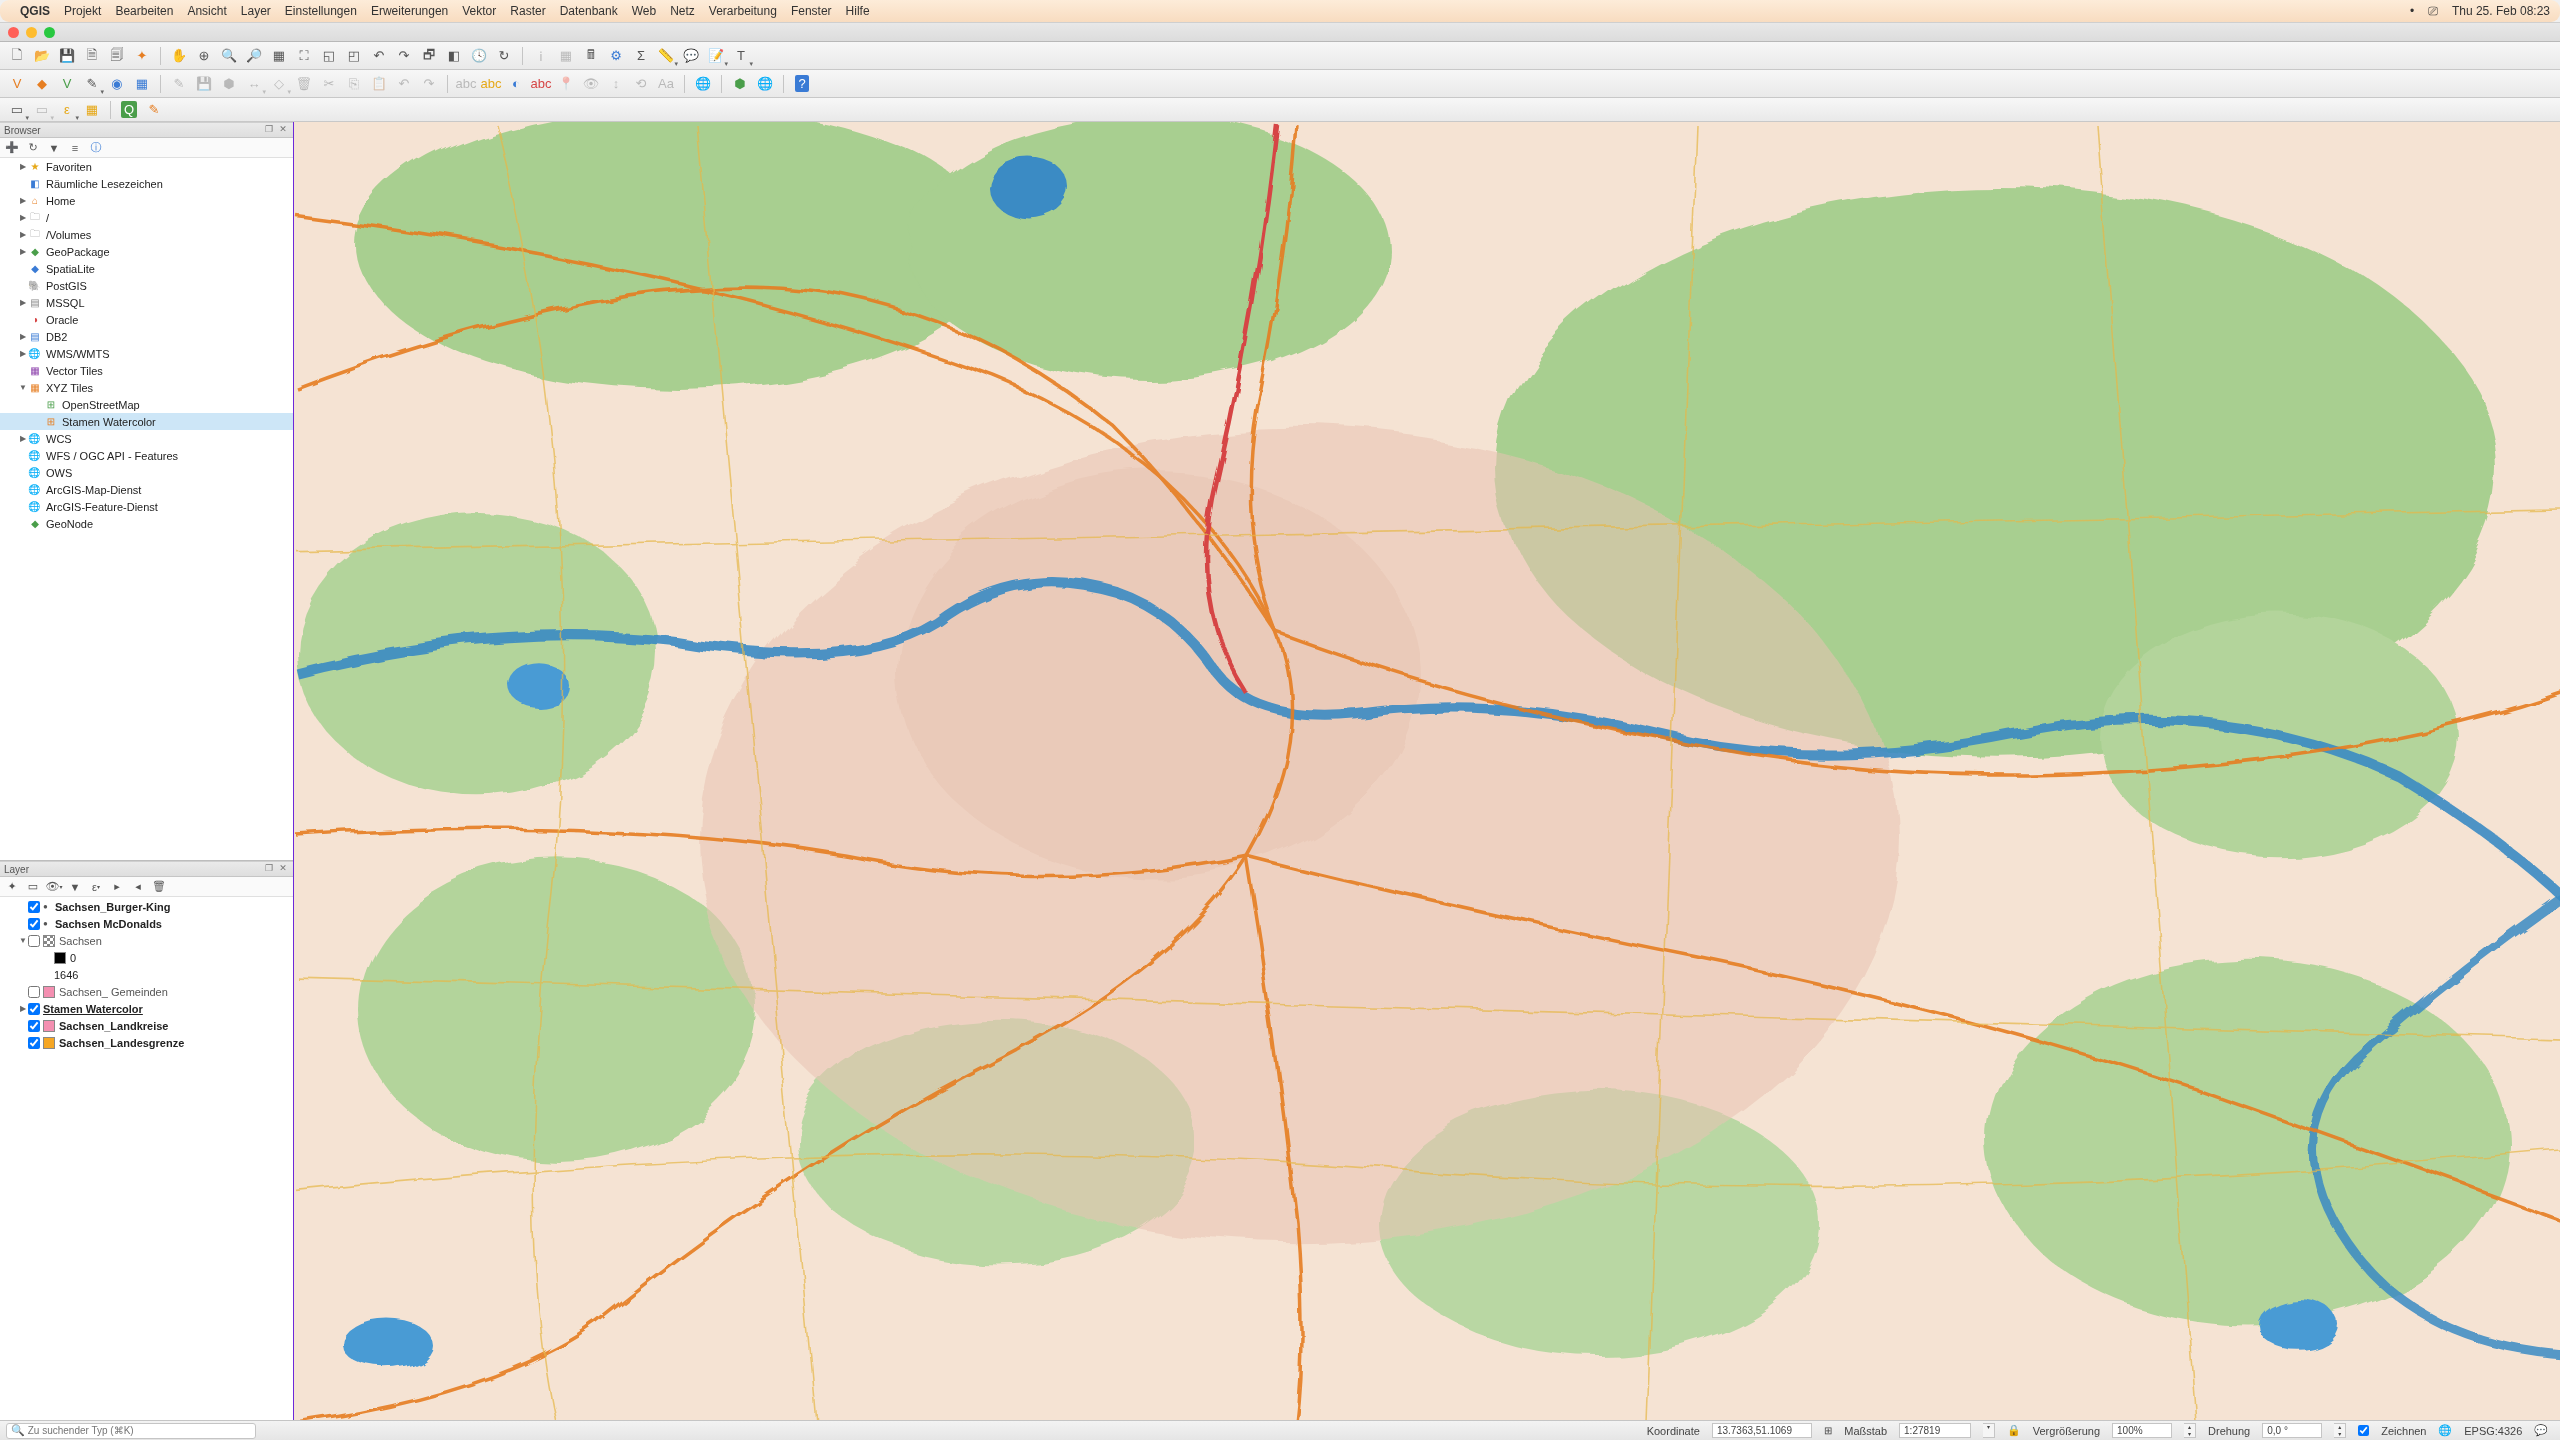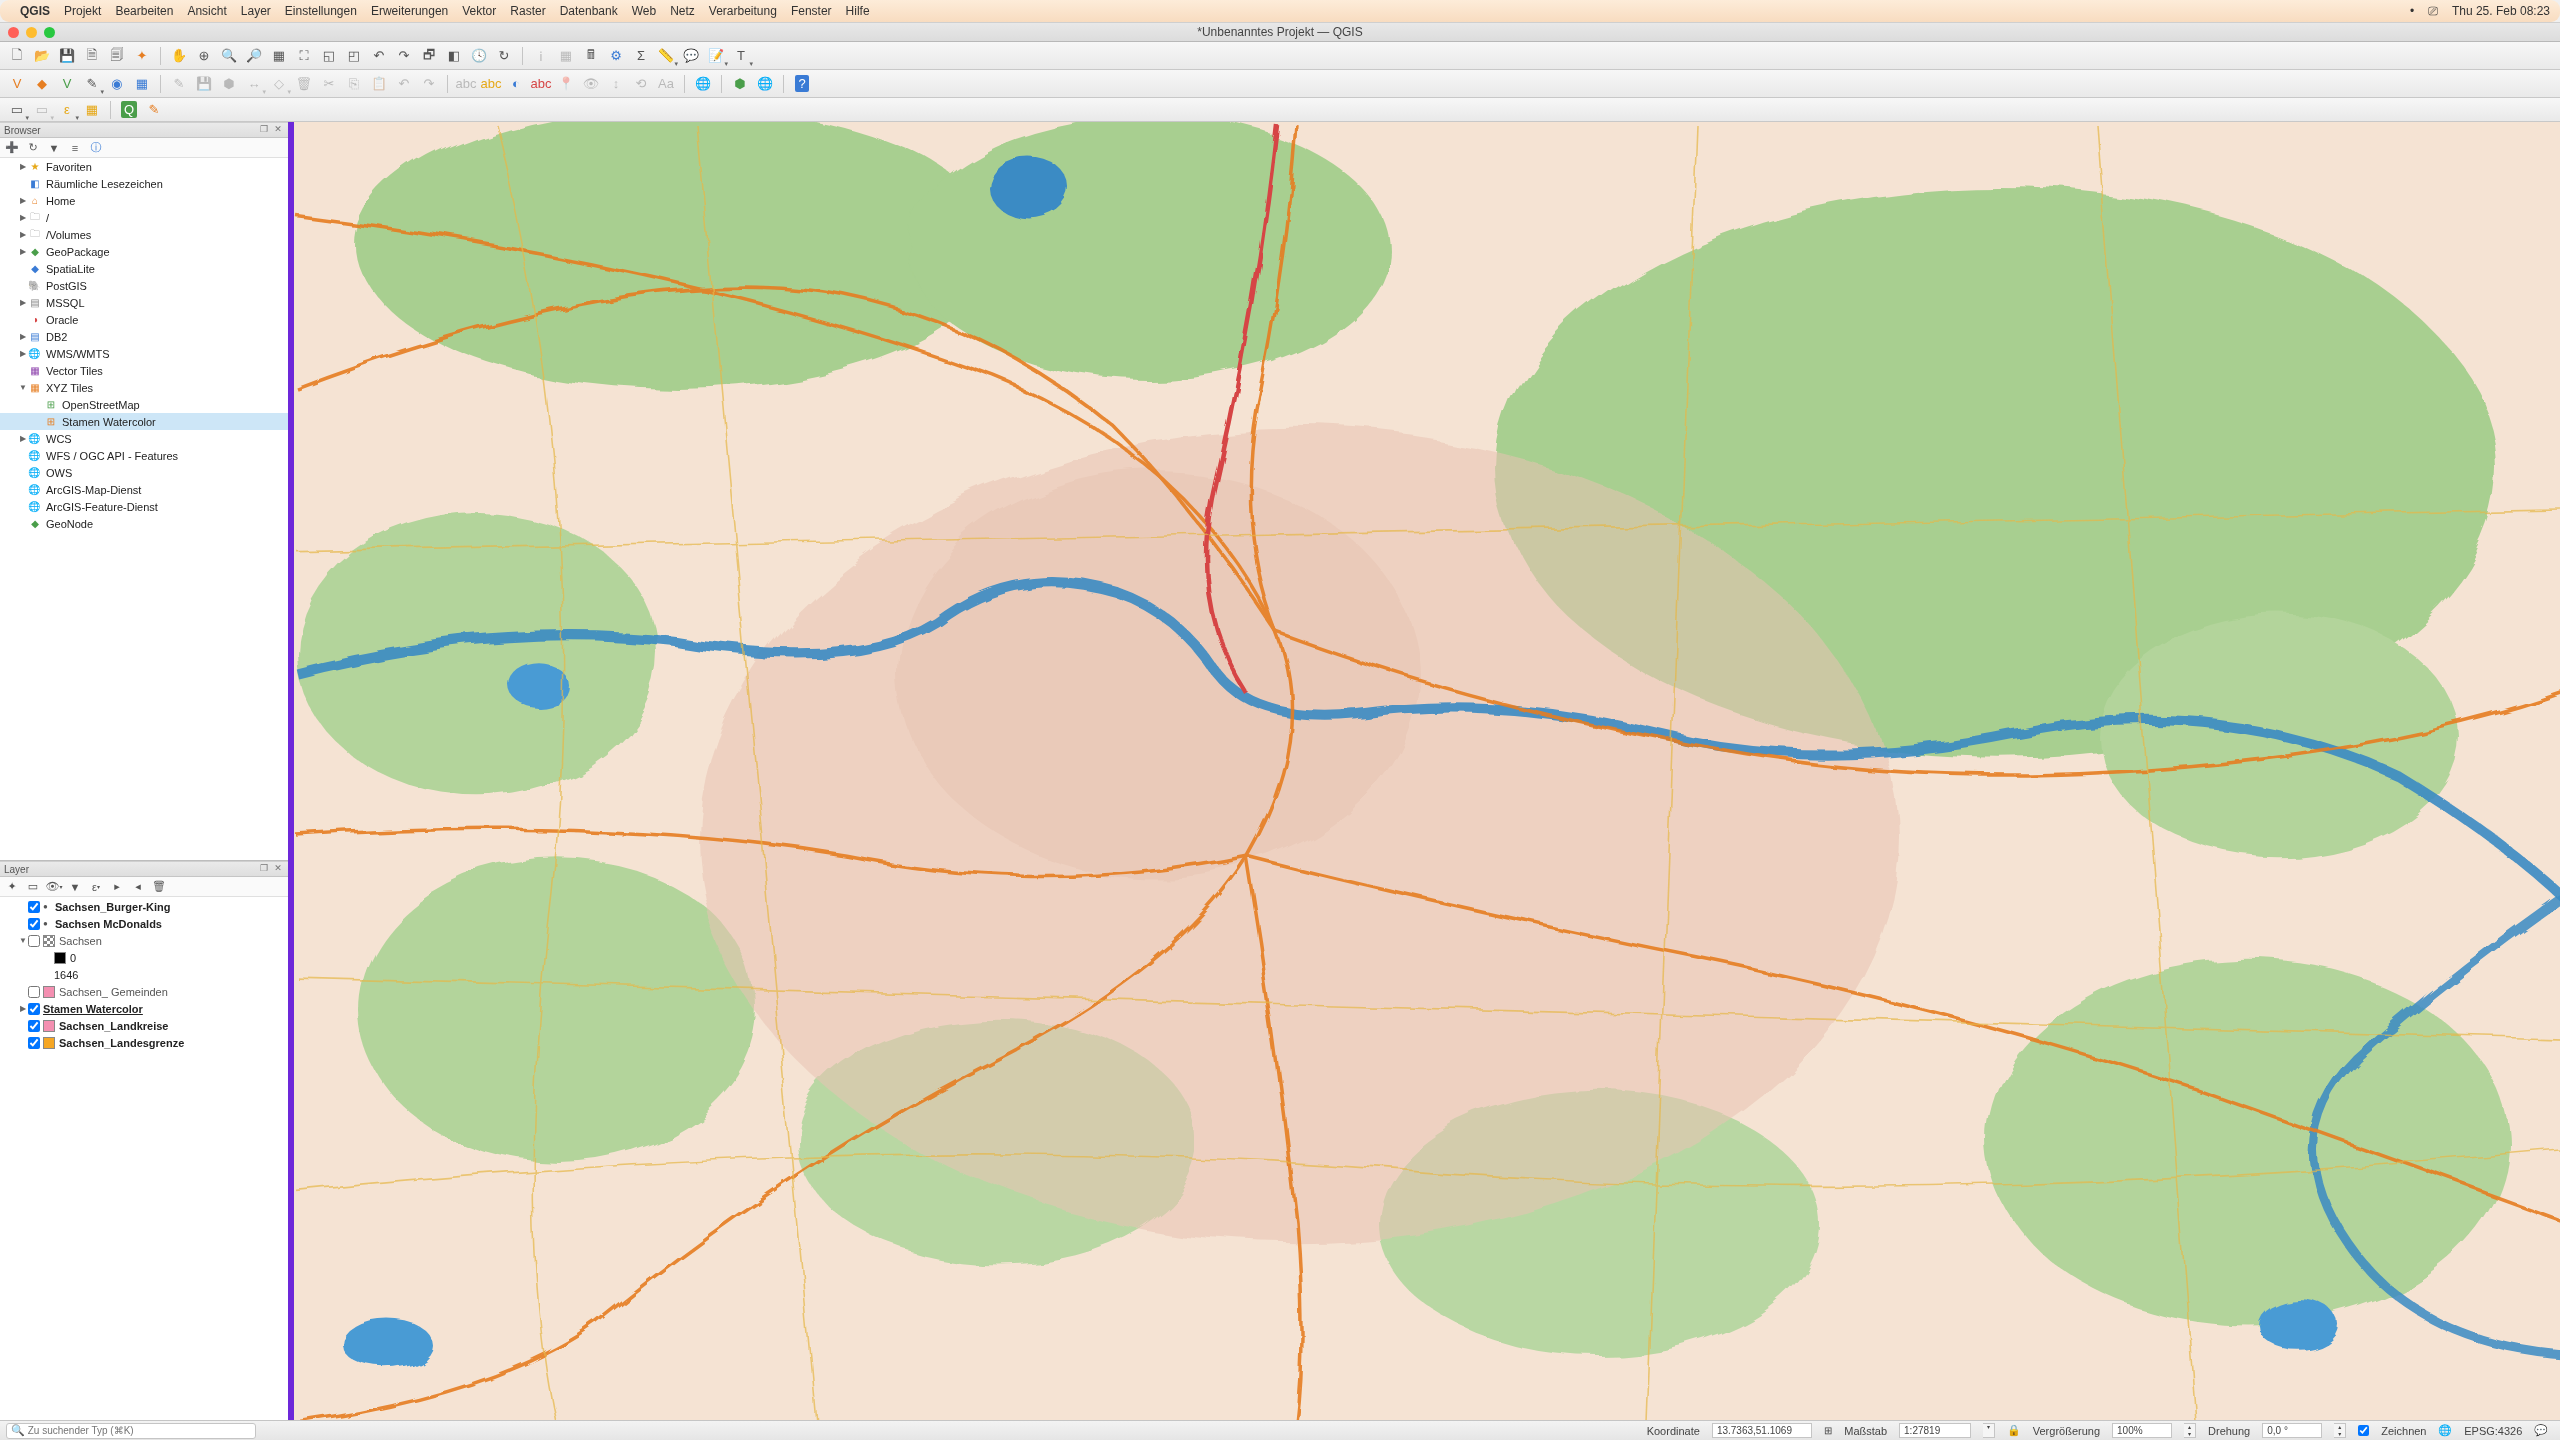--- a/index.html
+++ b/index.html
@@ -26,21 +26,21 @@
 .toolbar { height: 28px; background: linear-gradient(#f7f7f7, #e9e9e9); border-bottom: 1px solid #c8c8c8; display: flex; align-items: center; padding: 0 6px; gap: 3px; }
 .tbtn { width: 22px; height: 22px; border-radius: 3px; display: flex; align-items: center; justify-content: center; font-size: 13px; color: #555; cursor: default; position: relative; }
 .tbtn.disabled { opacity: .35; }
 .tsep { width: 1px; height: 18px; background: #c5c5c5; margin: 0 4px; }
 .tbtn .drop { position: absolute; right: -1px; bottom: -1px; font-size: 7px; color: #666; }
 
 .toolbar3 { height: 24px; background: linear-gradient(#f7f7f7, #e9e9e9); border-bottom: 1px solid #c8c8c8; display: flex; align-items: center; padding: 0 6px; gap: 3px; }
 
 
 .main { display: flex; height: calc(1440px - 22px - 20px - 28px - 28px - 24px - 20px); }
-.sidebar { width: 294px; display: flex; flex-direction: column; background: #fff; border-right: 6px solid #6d28d9; }
+.sidebar { width: 294px; display: flex; flex-direction: column; background: #fff; border-right: 1px solid #6d28d9; }
 
 .panel-header { height: 16px; background: linear-gradient(#eaeaea, #dedede); border-top: 1px solid #cfcfcf; border-bottom: 1px solid #c5c5c5; display: flex; align-items: center; padding: 0 4px; font-size: 10px; color: #555; }
 .panel-header .pspacer { flex: 1; }
 .panel-header .pbtn { width: 12px; height: 12px; margin-left: 2px; font-size: 9px; color: #777; text-align: center; cursor: default; }
 
 .panel-toolbar { height: 20px; border-bottom: 1px solid #e0e0e0; display: flex; align-items: center; padding: 0 4px; gap: 5px; background: #fafafa; }
 .panel-toolbar .ptbtn { width: 16px; height: 16px; font-size: 11px; color: #555; display: flex; align-items: center; justify-content: center; cursor: default; }
 
 .browser-body { flex: 1; overflow: auto; background: #fff; font-size: 11px; }
 .tree-item { display: flex; align-items: center; height: 17px; padding-left: 4px; cursor: default; white-space: nowrap; }
@@ -117,21 +117,20 @@
   <span class="right-item">⎚</span>
   <span class="right-item">Thu 25. Feb  08:23</span>
 </div>
 
 <div class="titlebar">
   <div class="traffic">
     <span class="tl-close"></span>
     <span class="tl-min"></span>
     <span class="tl-max"></span>
   </div>
-  <div class="title">*Unbenanntes Projekt — QGIS</div>
 </div>
 
 <div class="toolbar">
   <div class="tbtn">🗋</div>
   <div class="tbtn">📂</div>
   <div class="tbtn">💾</div>
   <div class="tbtn">🗎</div>
   <div class="tbtn">🗐</div>
   <div class="tbtn">
       <span class="ic-orange">✦</span>

